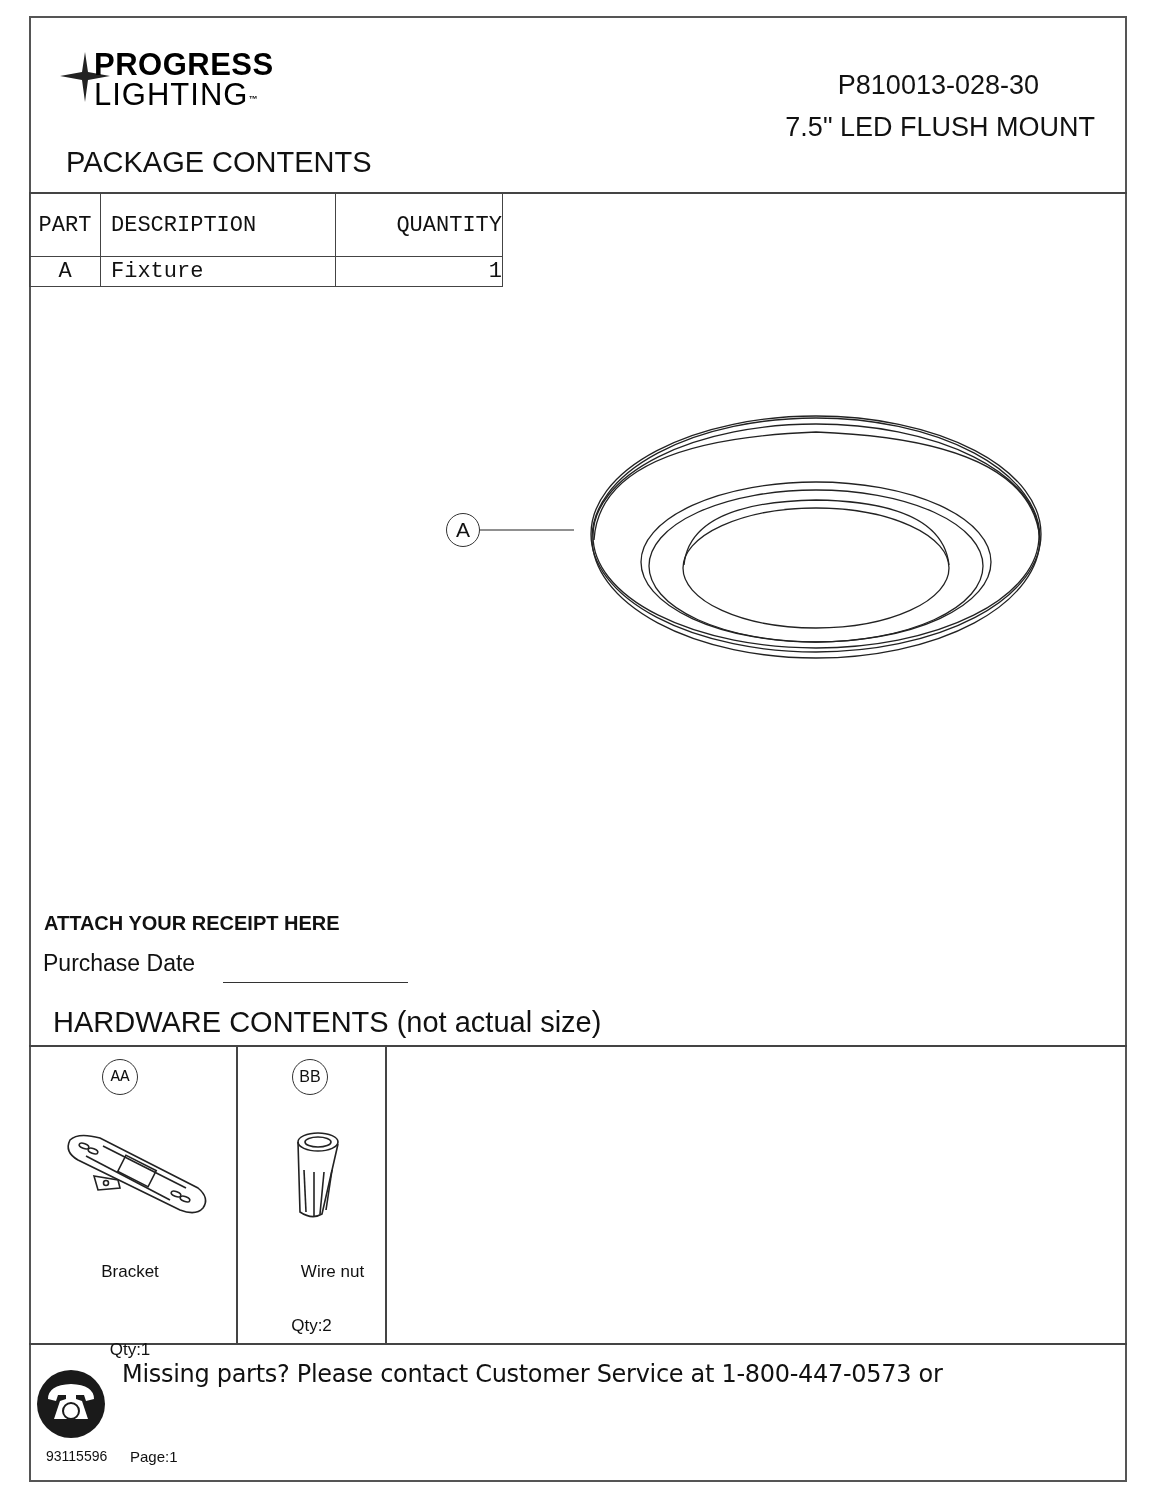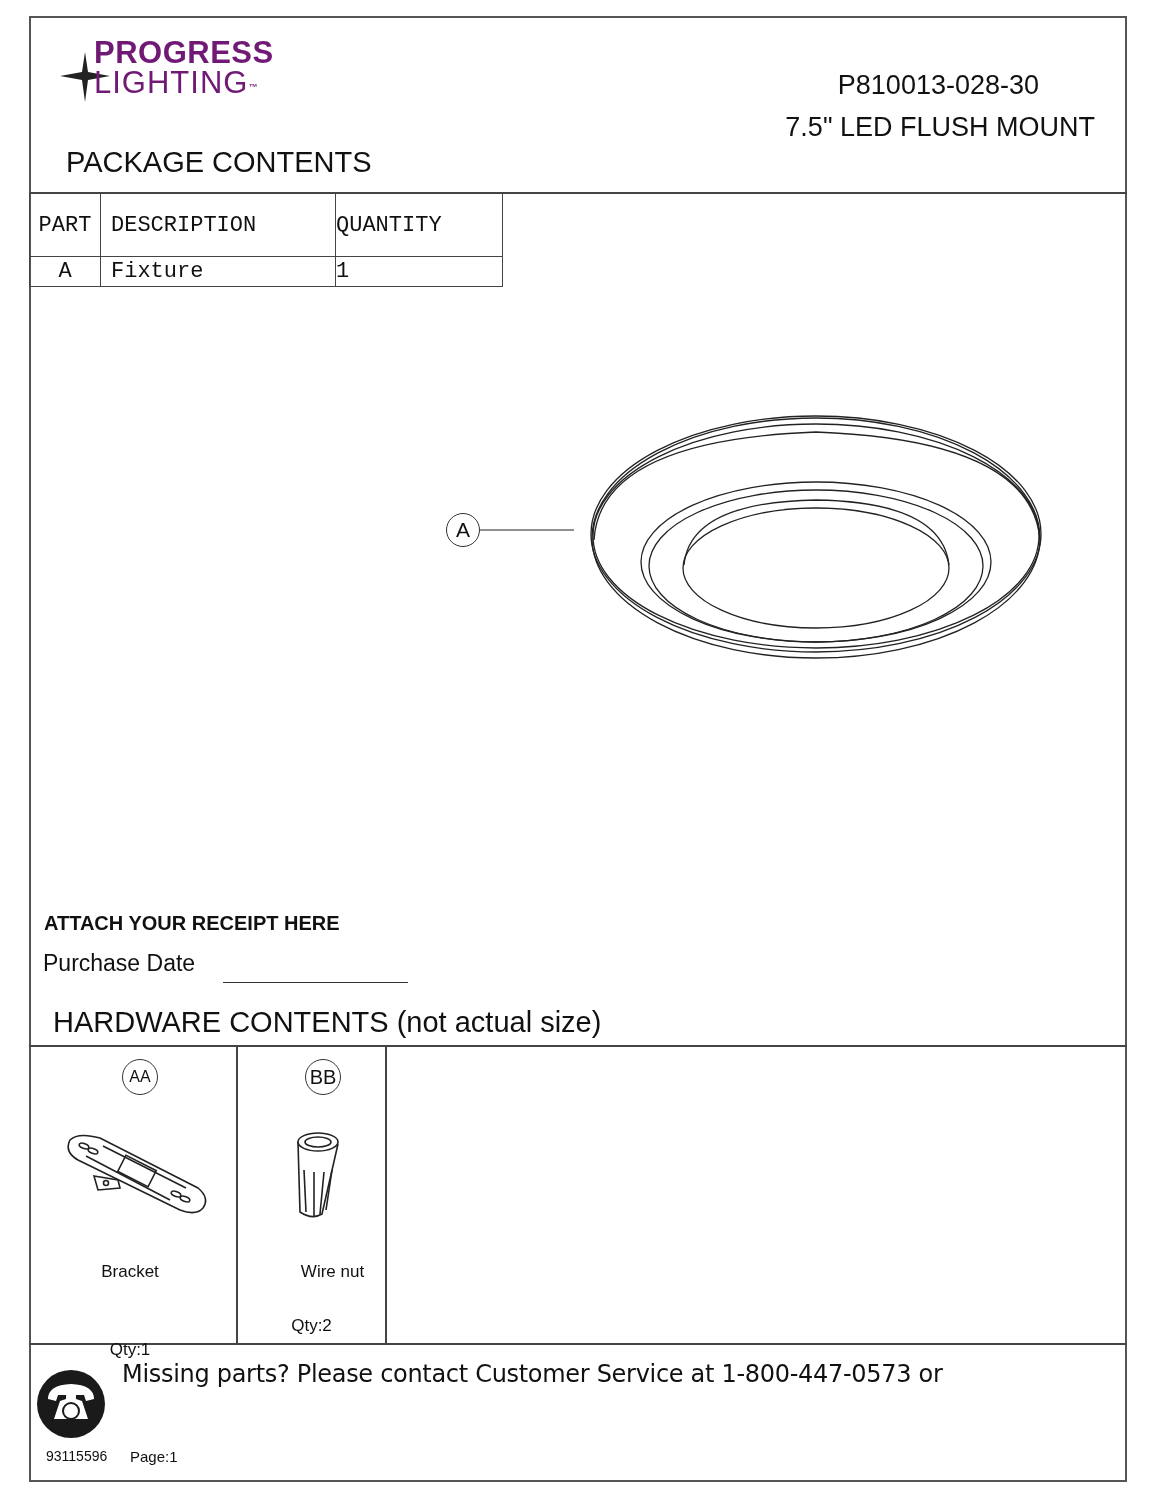--- a/index.html
+++ b/index.html
@@ -6,38 +6,38 @@
     body { width: 1159px; height: 1500px; position: relative; overflow: hidden;
            font-family: "Liberation Sans", "DejaVu Sans", sans-serif; color: #111; }
     .frame { position: absolute; left: 29px; top: 16px; width: 1098px; height: 1466px;
              border: 2px solid #555; box-sizing: border-box; }
     .abs { position: absolute; }
     .hline { position: absolute; height: 0; border-top: 2px solid #444; }
     .vline { position: absolute; width: 0; border-left: 2px solid #444; }
 
     
     .logo { left: 60px; top: 38px; width: 240px; height: 70px; }
-    .logo-text { position: absolute; left: 34px; top: 0; font-weight: bold; line-height: 30px;
-                 letter-spacing: 0.5px; color: #701a75; }
+    .logo-text { position: absolute; left: 34px; top: 12px; font-weight: bold; line-height: 30px;
+                 letter-spacing: 0.5px; color: #000000; }
     .logo-l1 { font-size: 31px; font-weight: 900; }
     .logo-l2 { font-size: 31px; font-weight: normal; letter-spacing: 1px; }
     .logo-tm { font-size: 9px; vertical-align: top; position: relative; top: 4px; font-weight: bold; }
 
     .sku { right: 120px; top: 70px; font-size: 27px; text-align: right; width: 400px; }
     .prod { right: 64px; top: 112px; font-size: 27px; text-align: right; width: 500px; }
     .pkg-title { left: 66px; top: 146px; font-size: 29px; }
 
     
     table.parts { position: absolute; left: 29px; top: 193px; border-collapse: collapse; font-family: Liberation Mono, monospace; }
     table.parts td { border: 1.5px solid #444; font-size: 22px; padding: 0; }
     table.parts tr.head td { height: 62px; }
     table.parts tr.row td { height: 29px; }
     .c-part { width: 70px; text-align: center; }
     .c-desc { width: 235px; text-align: left; padding-left: 10px !important; box-sizing: border-box; }
-    .c-qty { width: 166px; text-align: left; }
+    .c-qty { width: 166px; text-align: right; }
 
     .callout { width: 34px; height: 34px; border: 1.5px solid #333; border-radius: 50%;
                box-sizing: border-box; display: flex; align-items: center; justify-content: center;
                font-size: 21px; }
 
     .receipt-title { left: 44px; top: 912px; font-size: 20px; font-weight: bold; }
     .purchase-label { left: 43px; top: 950px; font-size: 23px; }
     .purchase-line { left: 223px; top: 982px; width: 185px; border-top: 1.5px solid #333; }
     .hw-title { left: 53px; top: 1006px; font-size: 29px; }
 
@@ -106,21 +106,21 @@
 <div class="abs purchase-line"></div>
 
 <div class="abs hw-title">HARDWARE CONTENTS (not actual size)</div>
 
 <div class="hline" style="left:29px;top:1045px;width:1098px;"></div>
 <div class="vline" style="left:236px;top:1045px;height:298px;"></div>
 <div class="vline" style="left:385px;top:1045px;height:298px;"></div>
 <div class="hline" style="left:29px;top:1343px;width:1098px;"></div>
 
 <div class="abs" style="left:30px;top:1046px;width:206px;height:297px;">
-  <div class="abs callout" style="left:92px;top:13px;width:36px;height:36px;font-size:16px;">
+  <div class="abs callout" style="left:72px;top:13px;width:36px;height:36px;font-size:16px;font-family:Liberation Mono, monospace;">
     <span>AA</span>
   </div>
   <svg class="abs" style="left:28px;top:82px" width="160" height="100" viewBox="0 0 160 100">
     <g fill="none" stroke="#222" stroke-width="1.6">
       <path d="M12 12 Q20 4 42 10 L140 60 Q152 70 145 80 Q138 88 122 82 L20 32 Q6 24 12 12 Z"></path>
       <line x1="45" y1="18" x2="128" y2="60"></line>
       <line x1="28" y1="28" x2="112" y2="72"></line>
       <rect x="62" y="34" width="34" height="18" transform="rotate(27 79 43)"></rect>
       <ellipse cx="26" cy="18" rx="5" ry="2.5" transform="rotate(20 26 18)"></ellipse>
       <ellipse cx="35" cy="23" rx="5" ry="2.5" transform="rotate(20 35 23)"></ellipse>
@@ -128,21 +128,21 @@
       <ellipse cx="127" cy="71" rx="5" ry="2.5" transform="rotate(20 127 71)"></ellipse>
       <path d="M36 48 L60 52 L62 60 L40 62 Z"></path>
       <circle cx="48" cy="55" r="2.5"></circle>
     </g>
   </svg>
   <div class="abs hw-cell-label" style="left:0;top:216px;width:200px;">Bracket</div>
   <div class="abs hw-cell-label" style="left:0;top:270px;width:200px;margin-top:24px;">Qty:1</div>
 </div>
 
 <div class="abs" style="left:238px;top:1046px;width:147px;height:297px;">
-  <div class="abs callout" style="left:67px;top:13px;width:36px;height:36px;font-size:20px;">
+  <div class="abs callout" style="left:54px;top:13px;width:36px;height:36px;font-size:16px;">
     <span>BB</span>
   </div>
   <svg class="abs" style="left:52px;top:84px" width="70" height="90" viewBox="0 0 70 90">
     <g fill="none" stroke="#222" stroke-width="1.6">
       <ellipse cx="28" cy="12" rx="20" ry="9"></ellipse>
       <ellipse cx="28" cy="12" rx="13" ry="5"></ellipse>
       <path d="M8 12 L10 82 Q22 90 32 84 L48 14"></path>
       <line x1="14" y1="40" x2="16" y2="82"></line>
       <line x1="24" y1="42" x2="24" y2="86"></line>
       <line x1="34" y1="42" x2="30" y2="84"></line>

